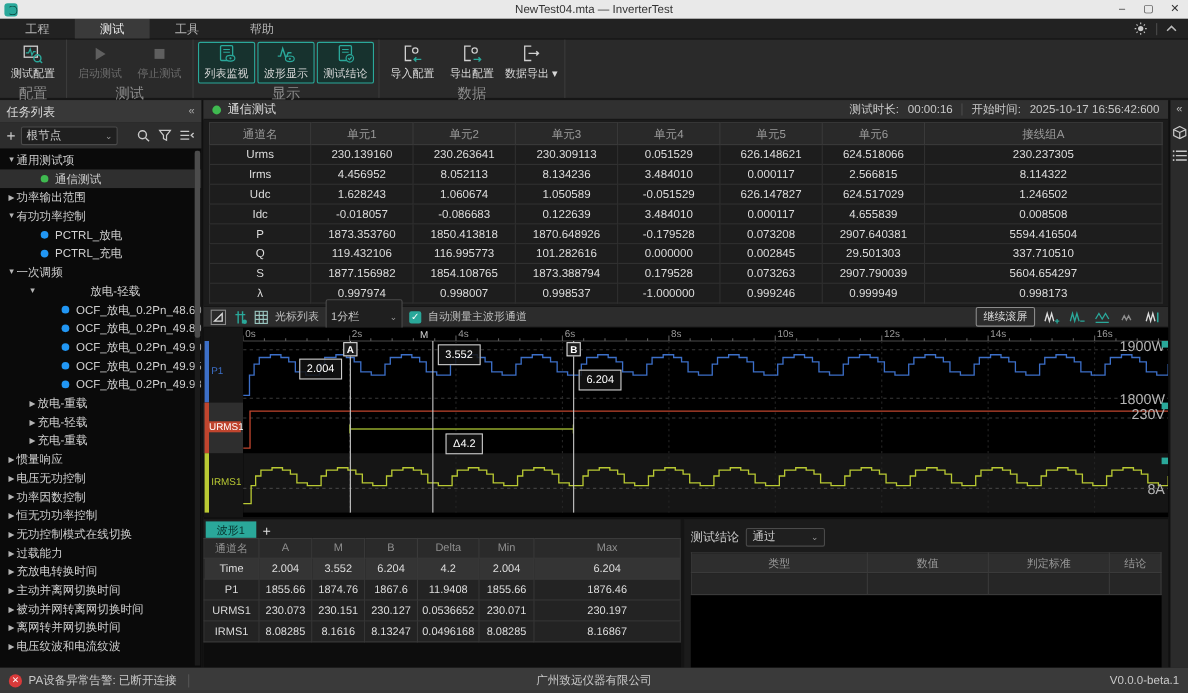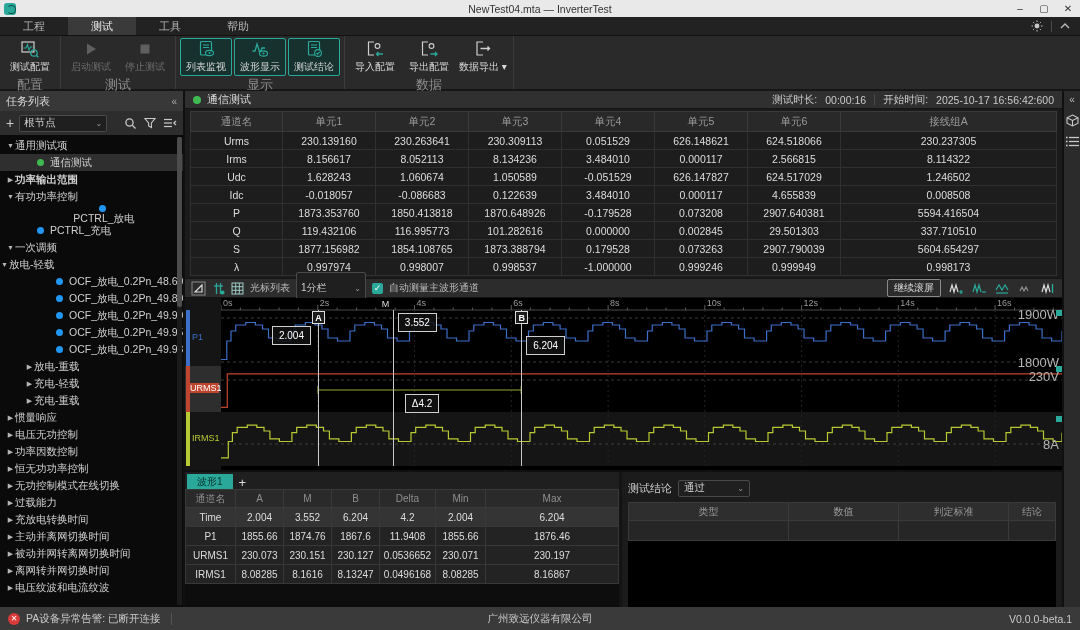--- a/index.html
+++ b/index.html
@@ -313,43 +313,43 @@
       <div class="tree" id="tree">
           <div class="trow" style="padding-left: 6px;">
             <span class="tarrow">▼</span>
             <span>通用测试项</span>
           </div>
           <div class="trow selected" style="padding-left: 25px;">
             <span class="tarrow"></span>
             <span class="tdot" style="background: rgb(63, 185, 80); margin-left: 3px;"></span>
             <span>通信测试</span>
           </div>
-          <div class="trow" style="padding-left: 6px; font-weight: bold;">
+          <div class="trow" style="padding-left: 6px;">
             <span class="tarrow">▶</span>
             <span>功率输出范围</span>
           </div>
           <div class="trow" style="padding-left: 6px;">
             <span class="tarrow">▼</span>
             <span>有功功率控制</span>
           </div>
-          <div class="trow" style="padding-left: 25px; flex-direction: column;">
+          <div class="trow" style="padding-left: 25px;">
             <span class="tarrow"></span>
             <span class="tdot" style="background: rgb(33, 150, 243); margin-left: 3px;"></span>
             <span>PCTRL_放电</span>
           </div>
           <div class="trow" style="padding-left: 25px;">
             <span class="tarrow"></span>
             <span class="tdot" style="background: rgb(33, 150, 243); margin-left: 3px;"></span>
             <span>PCTRL_充电</span>
           </div>
           <div class="trow" style="padding-left: 6px;">
             <span class="tarrow">▼</span>
             <span>一次调频</span>
           </div>
-          <div class="trow" style="">
+          <div class="trow" style="padding-left: 25px; gap: 48px;">
             <span class="tarrow">▼</span>
             <span>放电-轻载</span>
           </div>
           <div class="trow" style="padding-left: 44px;">
             <span class="tarrow"></span>
             <span class="tdot" style="background: rgb(33, 150, 243); margin-left: 3px;"></span>
             <span>OCF_放电_0.2Pn_48.60</span>
           </div>
           <div class="trow" style="padding-left: 44px;">
             <span class="tarrow"></span>
@@ -474,21 +474,21 @@
                 <td>230.139160</td>
                 <td>230.263641</td>
                 <td>230.309113</td>
                 <td>0.051529</td>
                 <td>626.148621</td>
                 <td>624.518066</td>
                 <td>230.237305</td>
               </tr>
               <tr class="">
                 <td>Irms</td>
-                <td>8.156617</td>
+                <td>4.456952</td>
                 <td>8.052113</td>
                 <td>8.134236</td>
                 <td>3.484010</td>
                 <td>0.000117</td>
                 <td>2.566815</td>
                 <td>8.114322</td>
               </tr>
               <tr class="">
                 <td>Udc</td>
                 <td>1.628243</td>

